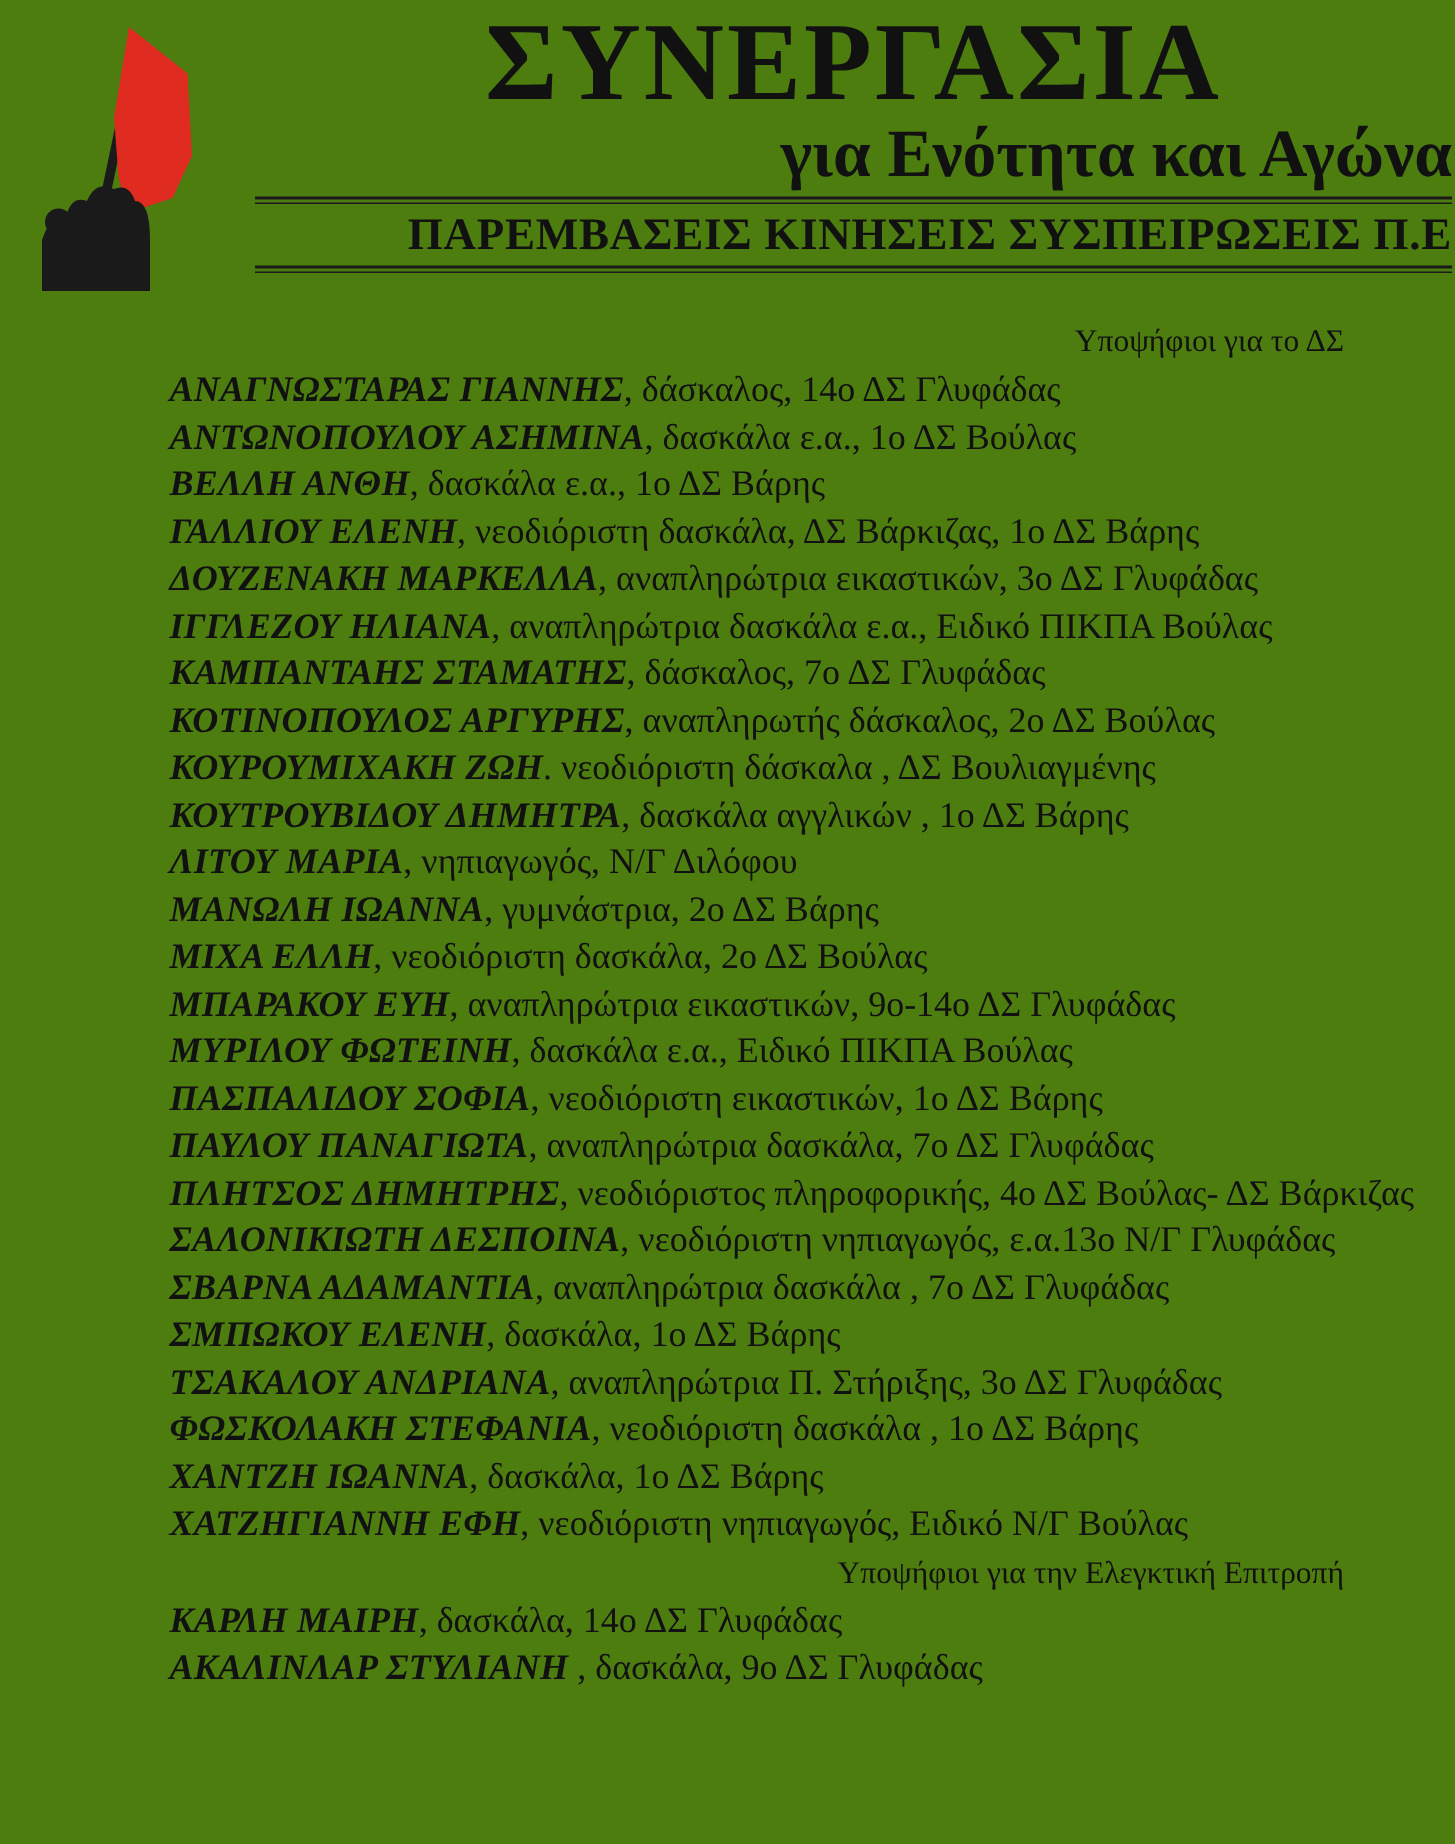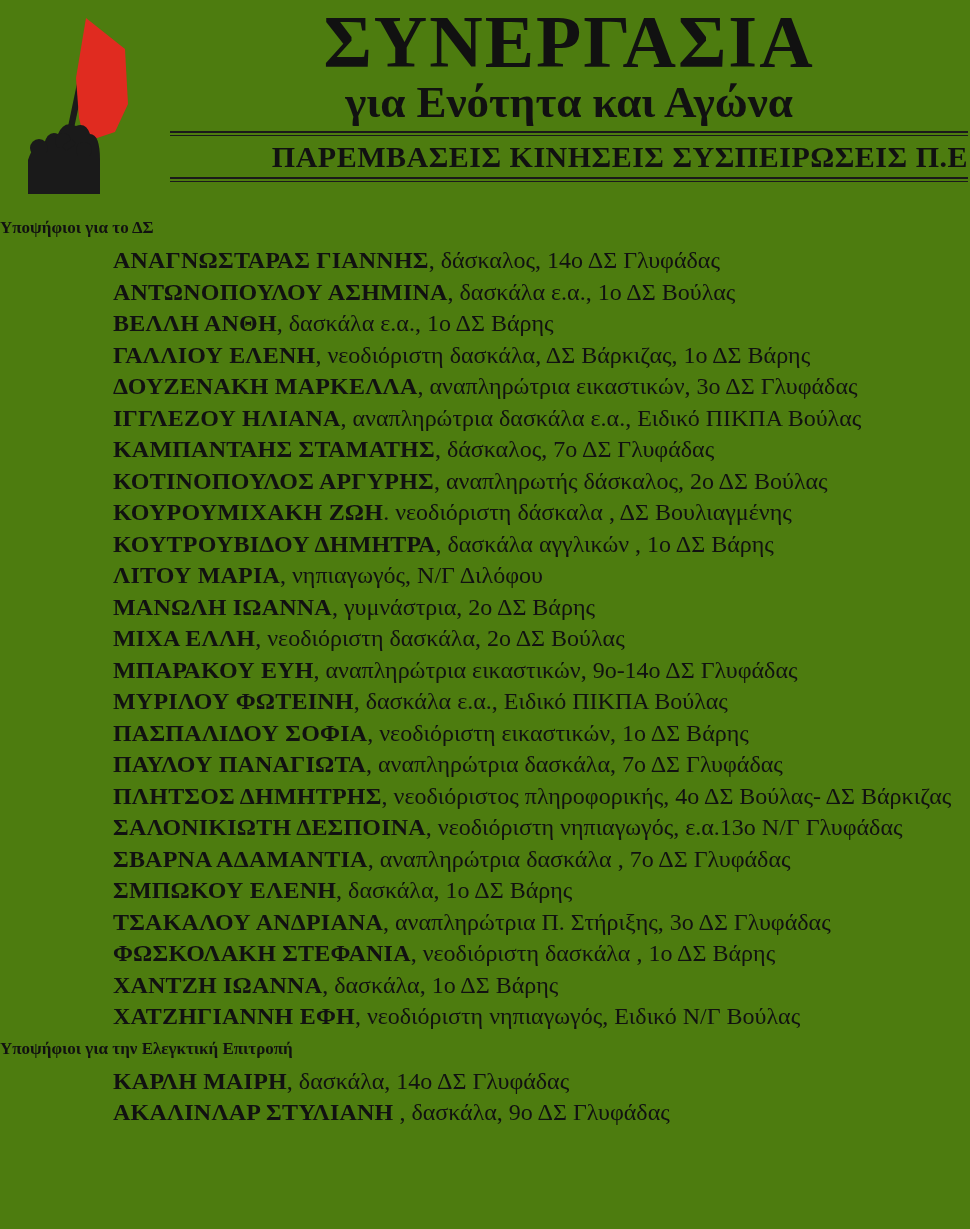--- a/index.html
+++ b/index.html
@@ -53,21 +53,21 @@
     letter-spacing: 2px;
     text-align: center;
     margin: 8px 0 0 0;
     font-family: "Liberation Serif", "DejaVu Serif", serif;
   }
 
   .org-tagline {
     font-size: 45px;
     line-height: 1.0;
     font-weight: bold;
-    text-align: center;
+    text-align: right;
     margin: 4px 0 0 0;
     font-family: "Liberation Serif", "DejaVu Serif", serif;
   }
 
   .rule-group-top {
     margin: 6px 0 0 0;
   }
   .rule-thin {
     height: 2px;
     background: #1a1a1a;
@@ -93,39 +93,40 @@
   .list-area {
     position: absolute;
     left: 0;
     top: 212px;
     right: 0;
     bottom: 0;
     padding: 0 14px 0 0;
   }
 
   .section-heading {
-    text-align: left;
-    font-size: 17px;
-    font-weight: bold;
+    text-align: right;
+    font-size: 21px;
+    font-weight: normal;
     line-height: 31px;
     margin: 0 0 2px 0;
     padding-right: 60px;
   }
 
   .candidate-row {
     font-size: 24px;
     line-height: 31.5px;
     white-space: nowrap;
     padding-left: 113px;
     margin: 0;
   }
 
   .cand-name {
     font-weight: bold;
     letter-spacing: 0.2px;
+    font-style: italic;
   }
   .cand-detail {
     font-weight: normal;
     font-family: Liberation Serif, serif;
   }
 </style>
 </head>
 <body>
 
 <div class="poster">

